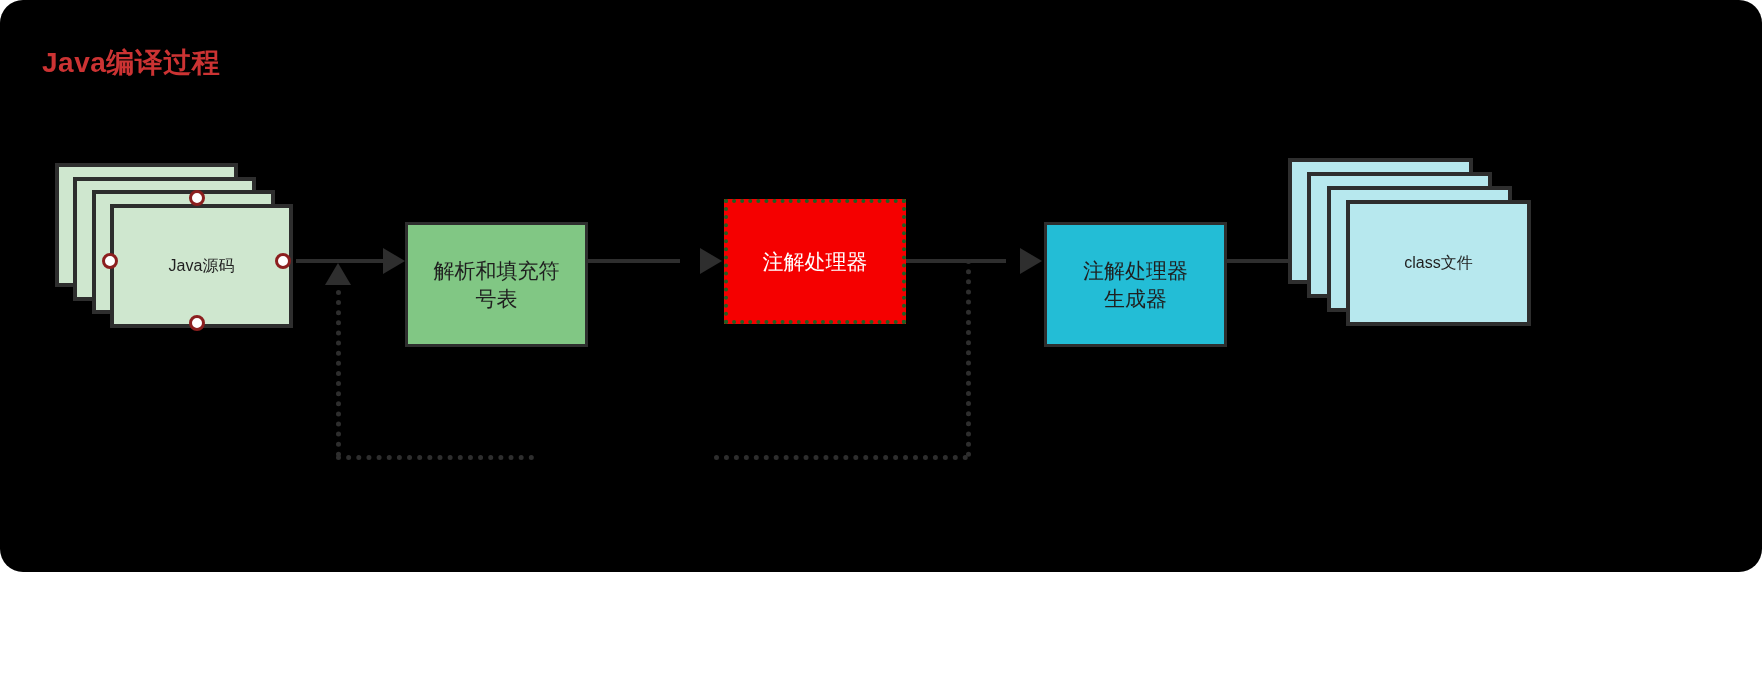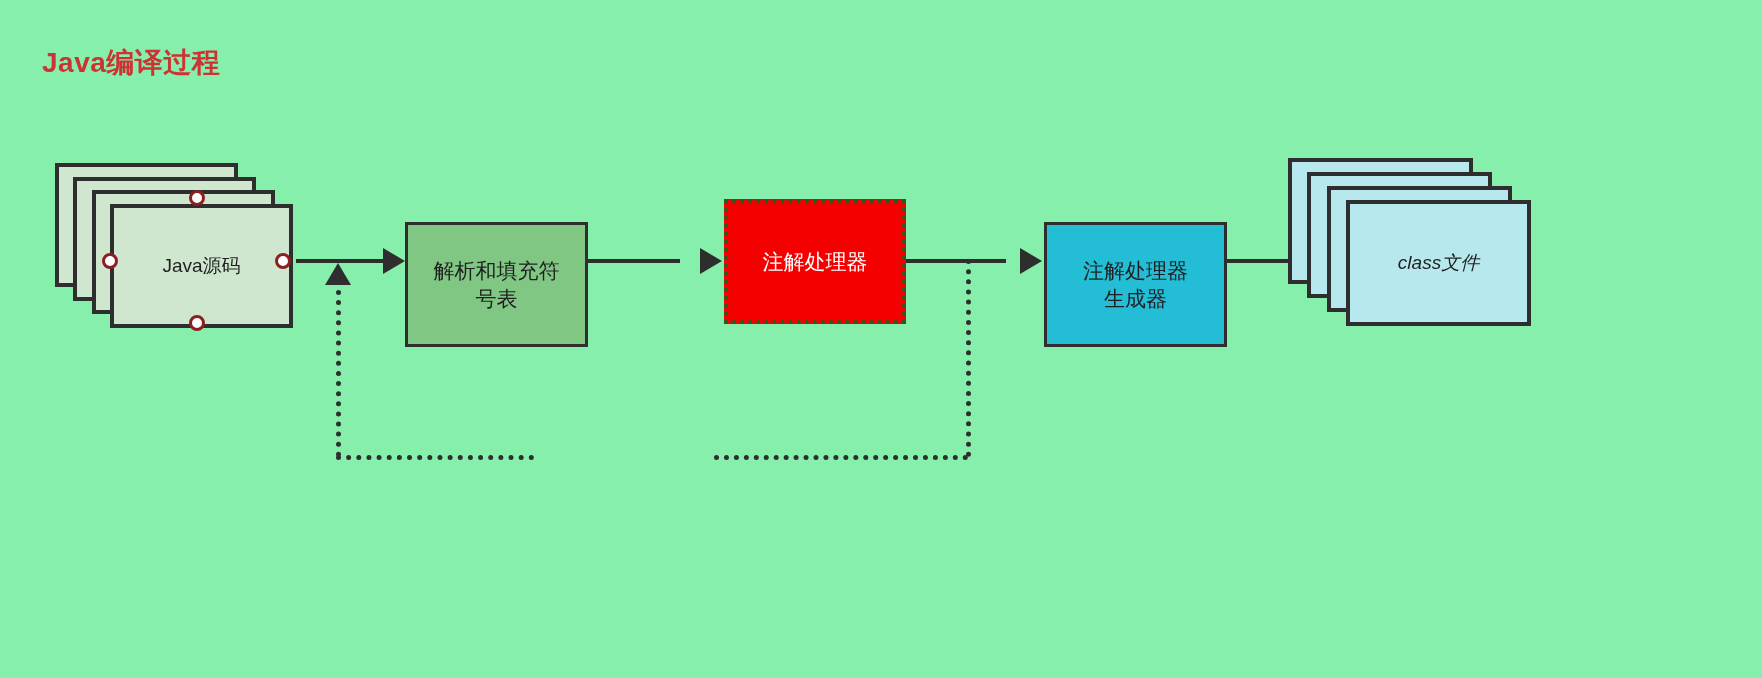--- a/index.html
+++ b/index.html
@@ -6,23 +6,24 @@
     margin: 0;
     padding: 0;
     background: #ffffff;
   }
   body {
     font-family: "Liberation Sans", "DejaVu Sans", sans-serif;
   }
   #canvas {
     position: relative;
     width: 1762px;
-    height: 678px;
-    background: #86efac;
+    height: 572px;
+    background: #000000;
     overflow: hidden;
+    border-radius: 23px;
   }
 
   
   #diagram-title {
     position: absolute;
     left: 42px;
     top: 44px;
     font-size: 28px;
     font-weight: bold;
     color: #cc3333;
@@ -94,36 +95,36 @@
   }
   .sheet {
     position: absolute;
     box-sizing: border-box;
     border: 4px solid #2e2e2e;
   }
   .sheet-front {
     display: flex;
     align-items: center;
     justify-content: center;
-    font-size: 19px;
+    font-size: 16px;
     color: #1f1f1f;
     white-space: nowrap;
   }
 
   
   #stack-source { left: 55px; top: 163px; width: 240px; height: 165px; }
   #stack-source .sheet { background: #cfe7cf; width: 183px; height: 124px; }
   #stack-source .s1 { left: 0px;  top: 0px; }
   #stack-source .s2 { left: 18px; top: 14px; }
   #stack-source .s3 { left: 37px; top: 27px; }
   #stack-source .s4 { left: 55px; top: 41px; }
 
   
   #stack-class { left: 1288px; top: 158px; width: 245px; height: 170px; }
-  #stack-class .sheet { background: #b7e8ee; width: 185px; height: 126px; font-style: italic; }
+  #stack-class .sheet { background: #b7e8ee; width: 185px; height: 126px; }
   #stack-class .s1 { left: 0px;  top: 0px; }
   #stack-class .s2 { left: 19px; top: 14px; }
   #stack-class .s3 { left: 39px; top: 28px; }
   #stack-class .s4 { left: 58px; top: 42px; }
 
   
   .handle {
     position: absolute;
     width: 16px;
     height: 16px;

